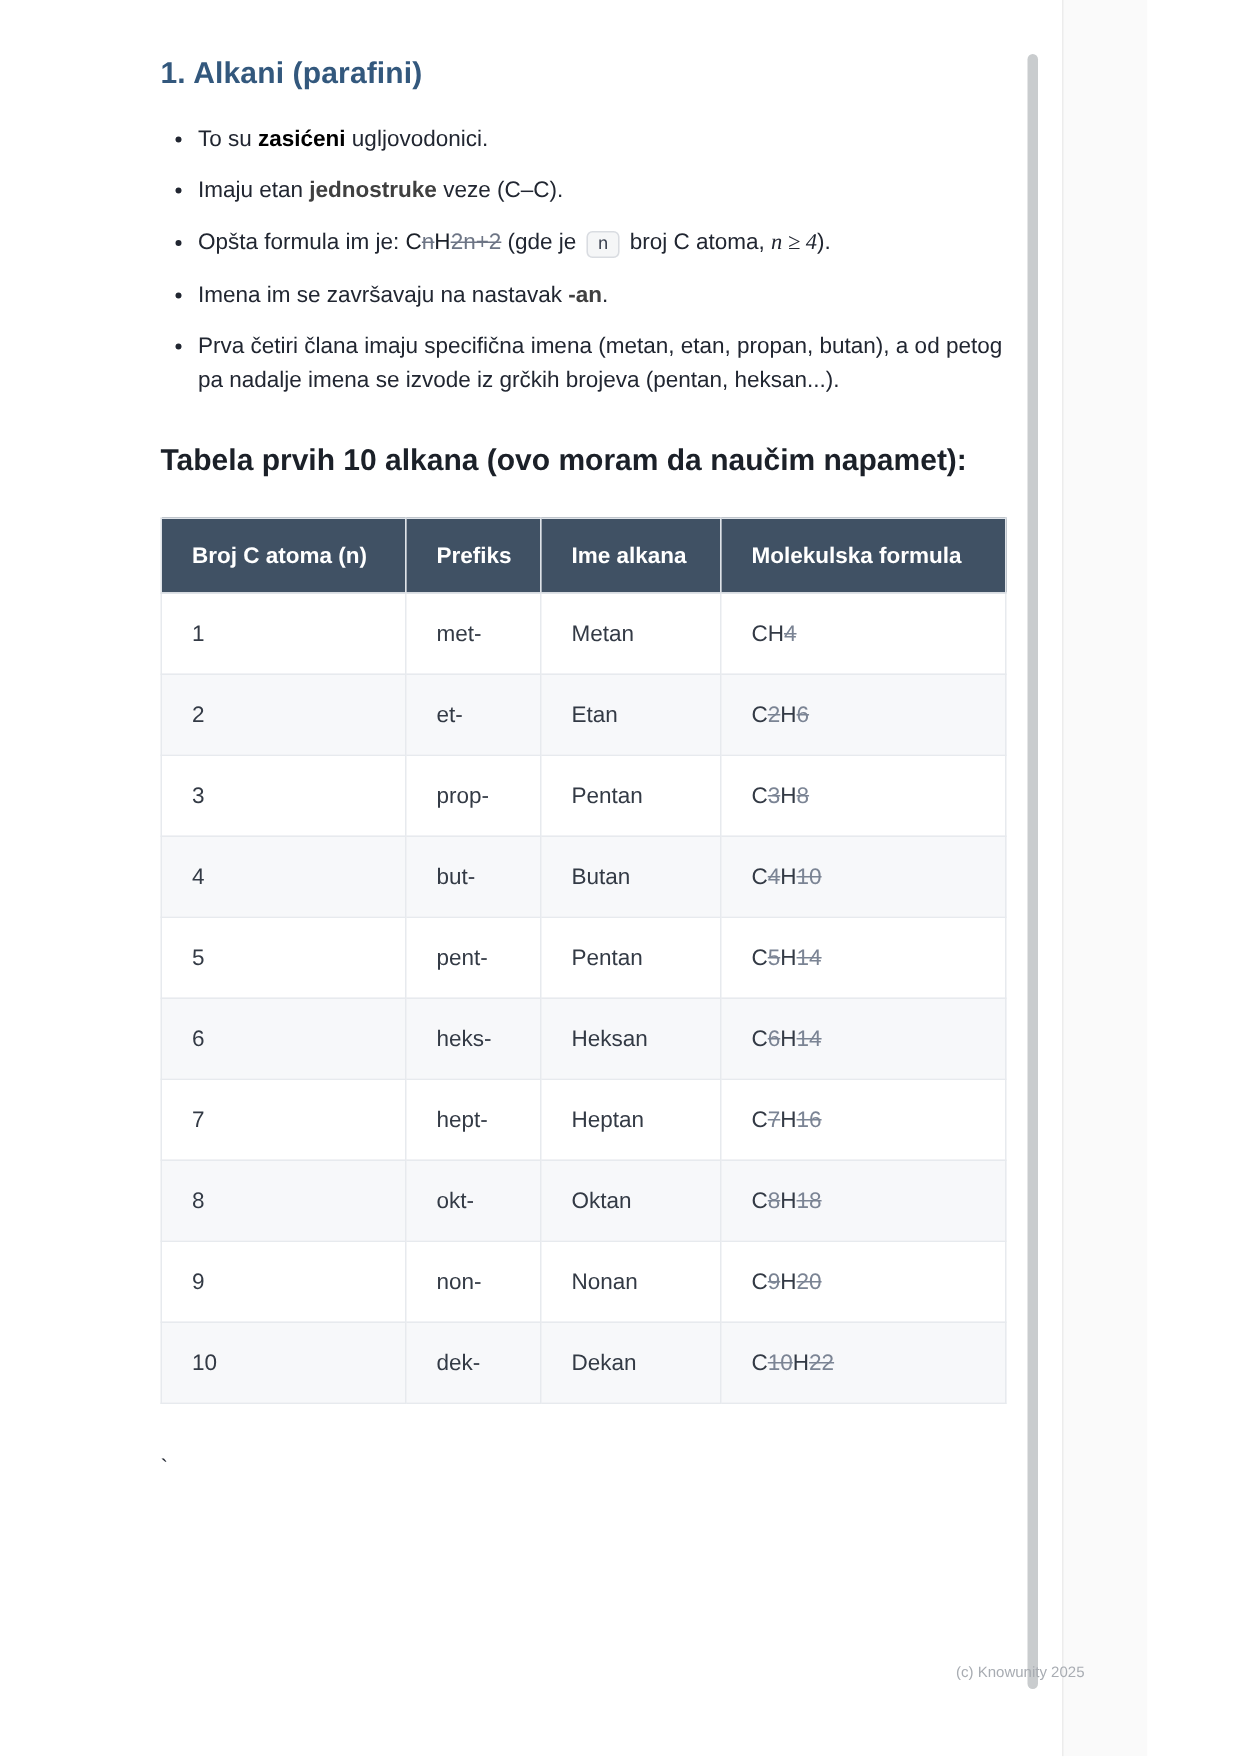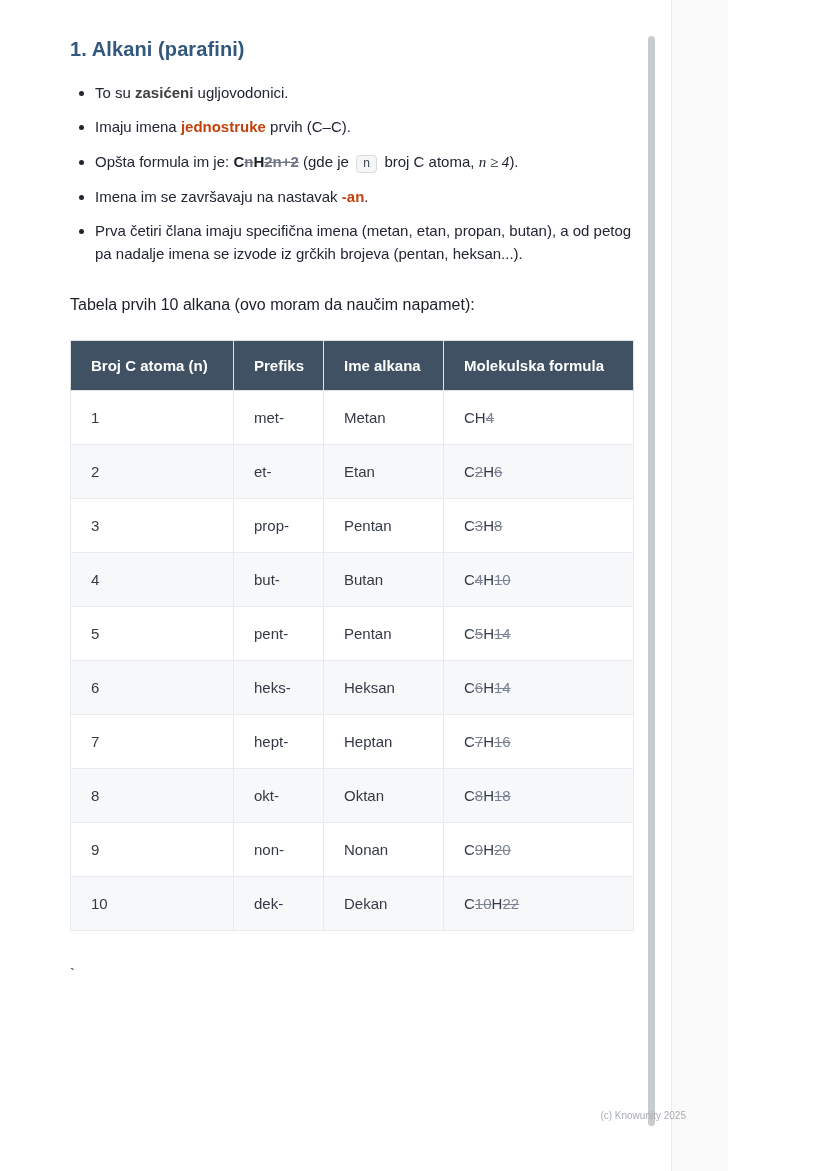--- a/index.html
+++ b/index.html
@@ -1,38 +1,38 @@
 <!DOCTYPE html>
 <html><head>
 <meta charset="utf-8">
 <style>
   * { margin:0; padding:0; box-sizing:border-box; }
   html,body { background:#ffffff; }
   body { font-family:"Liberation Sans","DejaVu Sans",sans-serif; }
-  .page { position:relative; width:728px; height:1171px; background:#ffffff; overflow:hidden; }
+  .page { position:relative; width:728px; height:1171px; background:#ffffff; overflow:hidden;margin-left:37px; }
 
   .gutter { position:absolute; top:0; right:0; width:57px; height:100%; background:#fafafa; border-left:1px solid #ececec; }
   .scroll-thumb { position:absolute; top:36px; right:73px; width:7px; height:1090px; background:#c9ccce; border-radius:4px; }
 
   .content { position:absolute; left:70px; top:38px; width:563px; color:#212631; }
   h1.title { font-size:20px; font-weight:700; color:#33587d; margin:0 0 20px 0; letter-spacing:0.1px; }
 
   ul.bullets { list-style:disc; padding-left:25px; margin:0; }
   ul.bullets li { font-size:15px; line-height:1.55; margin-bottom:11px; color:#212631; }
 
-  .b-black { font-weight:700; color:#404040; }
-  .b-navy  { font-weight:700; color:#c2410c; }
-  .formula { font-weight:700; color:#1b2028; }
+  .b-black { font-weight:700; color:#000000; }
+  .b-navy  { font-weight:700; color:#404040; }
+  .formula { font-weight:400; color:#1b2028; }
   .strike-f { text-decoration:line-through; color:#6d7585; }
 
   .inline-code { font-family:"Liberation Mono","DejaVu Sans Mono",monospace; font-size:12px; background:#f5f6f7;
                  border:1px solid #d9dce1; border-radius:4px; padding:1px 6px; margin:0 3px; color:#3a4150; }
   .math { font-family:"Liberation Serif","DejaVu Serif",serif; font-style:italic; }
 
-  .table-intro { font-size:16px; font-weight:400; color:#1b2028; margin:30px 0 26px 0; }
+  .table-intro { font-size:20px; font-weight:700; color:#1b2028; margin:30px 0 26px 0; }
 
   table.alkanes { border-collapse:collapse; width:563px; table-layout:fixed; }
   table.alkanes th { background:#405164; color:#ffffff; font-size:15px; font-weight:700; text-align:left;
                      padding:16px 20px; border:1px solid #dfe3e8; }
   table.alkanes td { font-size:15px; color:#333a45; text-align:left; padding:18px 20px;
                      border:1px solid #e7eaee; background:#ffffff; }
   table.alkanes tbody tr:nth-child(even) td { background:#f7f8fa; }
   .strike { text-decoration:line-through; color:#7b8494; }
 
   .stray { margin-top:34px; font-size:15px; color:#212631; }
@@ -46,21 +46,21 @@
   <div class="gutter"></div>
   <div class="scroll-thumb"></div>
 
   <div class="content">
 
     <h1 class="title">1. Alkani (parafini)</h1>
 
     <ul class="bullets">
       <li><span>To su </span><span class="b-black">zasićeni</span><span> ugljovodonici.</span></li>
 
-      <li><span>Imaju imena </span><span class="b-navy">jednostruke</span><span> prvih (C–C).</span></li>
+      <li><span>Imaju etan </span><span class="b-navy">jednostruke</span><span> veze (C–C).</span></li>
 
       <li><span>Opšta formula im je: </span><span class="formula"><span>C</span><span class="strike-f">n</span><span>H</span><span class="strike-f">2n+2</span></span><span> (gde je </span><code class="inline-code">n</code><span> broj C atoma, </span><span class="math">n ≥ 4</span><span>).</span></li>
 
       <li><span>Imena im se završavaju na nastavak </span><span class="b-navy">-an</span><span>.</span></li>
 
       <li><span>Prva četiri člana imaju specifična imena (metan, etan, propan, butan), a od petog pa nadalje imena se izvode iz grčkih brojeva (pentan, heksan...).</span></li>
     </ul>
 
     <p class="table-intro">Tabela prvih 10 alkana (ovo moram da naučim napamet):</p>
 

